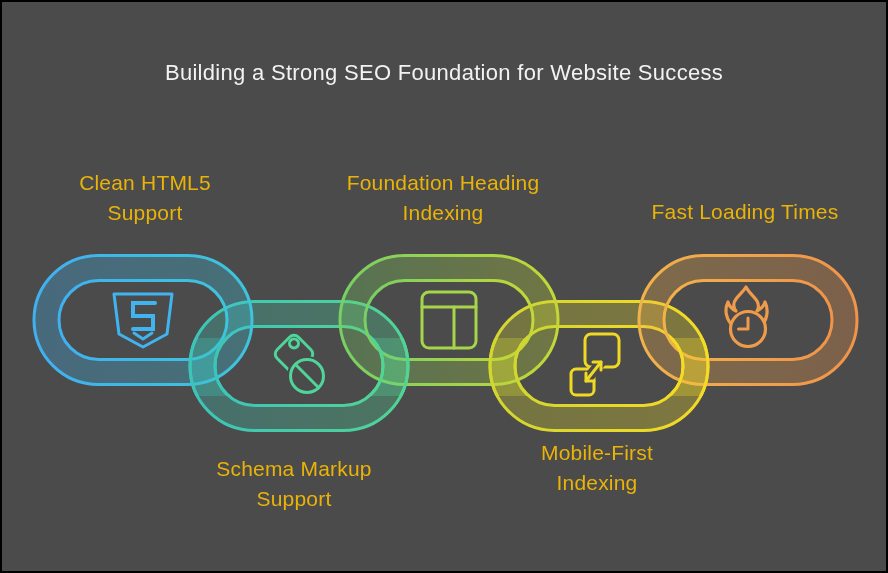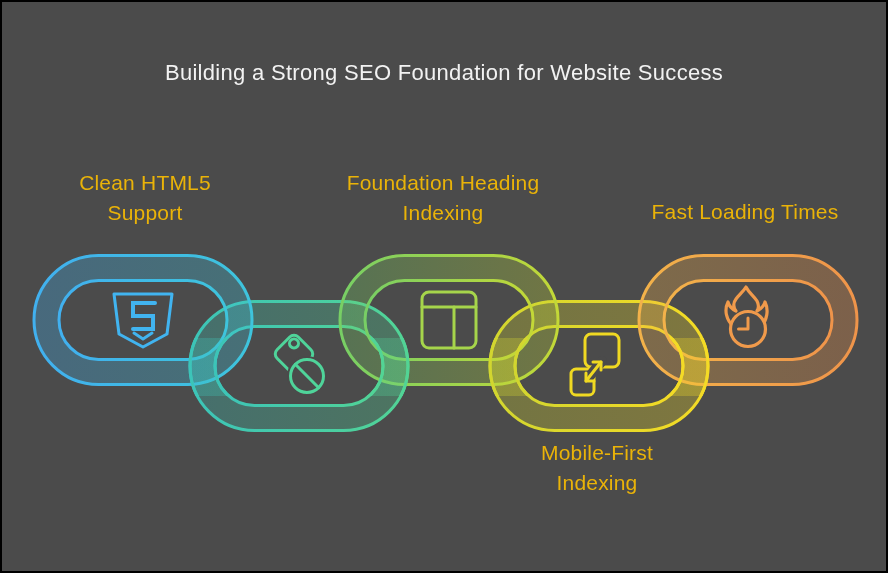--- a/index.html
+++ b/index.html
@@ -44,20 +44,24 @@
     <div>Clean HTML5</div>
     <div>Support</div>
   </div>
   <div class="label" id="label-3">
     <div>Foundation Heading</div>
     <div>Indexing</div>
   </div>
   <div class="label" id="label-5">
     <div>Fast Loading Times</div>
     <div></div>
+  </div>
+  <div class="label" id="label-2">
+    <div>Schema Markup</div>
+    <div>Support</div>
   </div>
   <div class="label" id="label-4">
     <div>Mobile-First</div>
     <div>Indexing</div>
   </div>
 
   <svg id="chain-svg" width="888" height="573" viewBox="0 0 888 573">
     <defs>
       <linearGradient id="g1" x1="0" y1="0" x2="1" y2="0">
         <stop offset="0" stop-color="#41b0ef"></stop>

